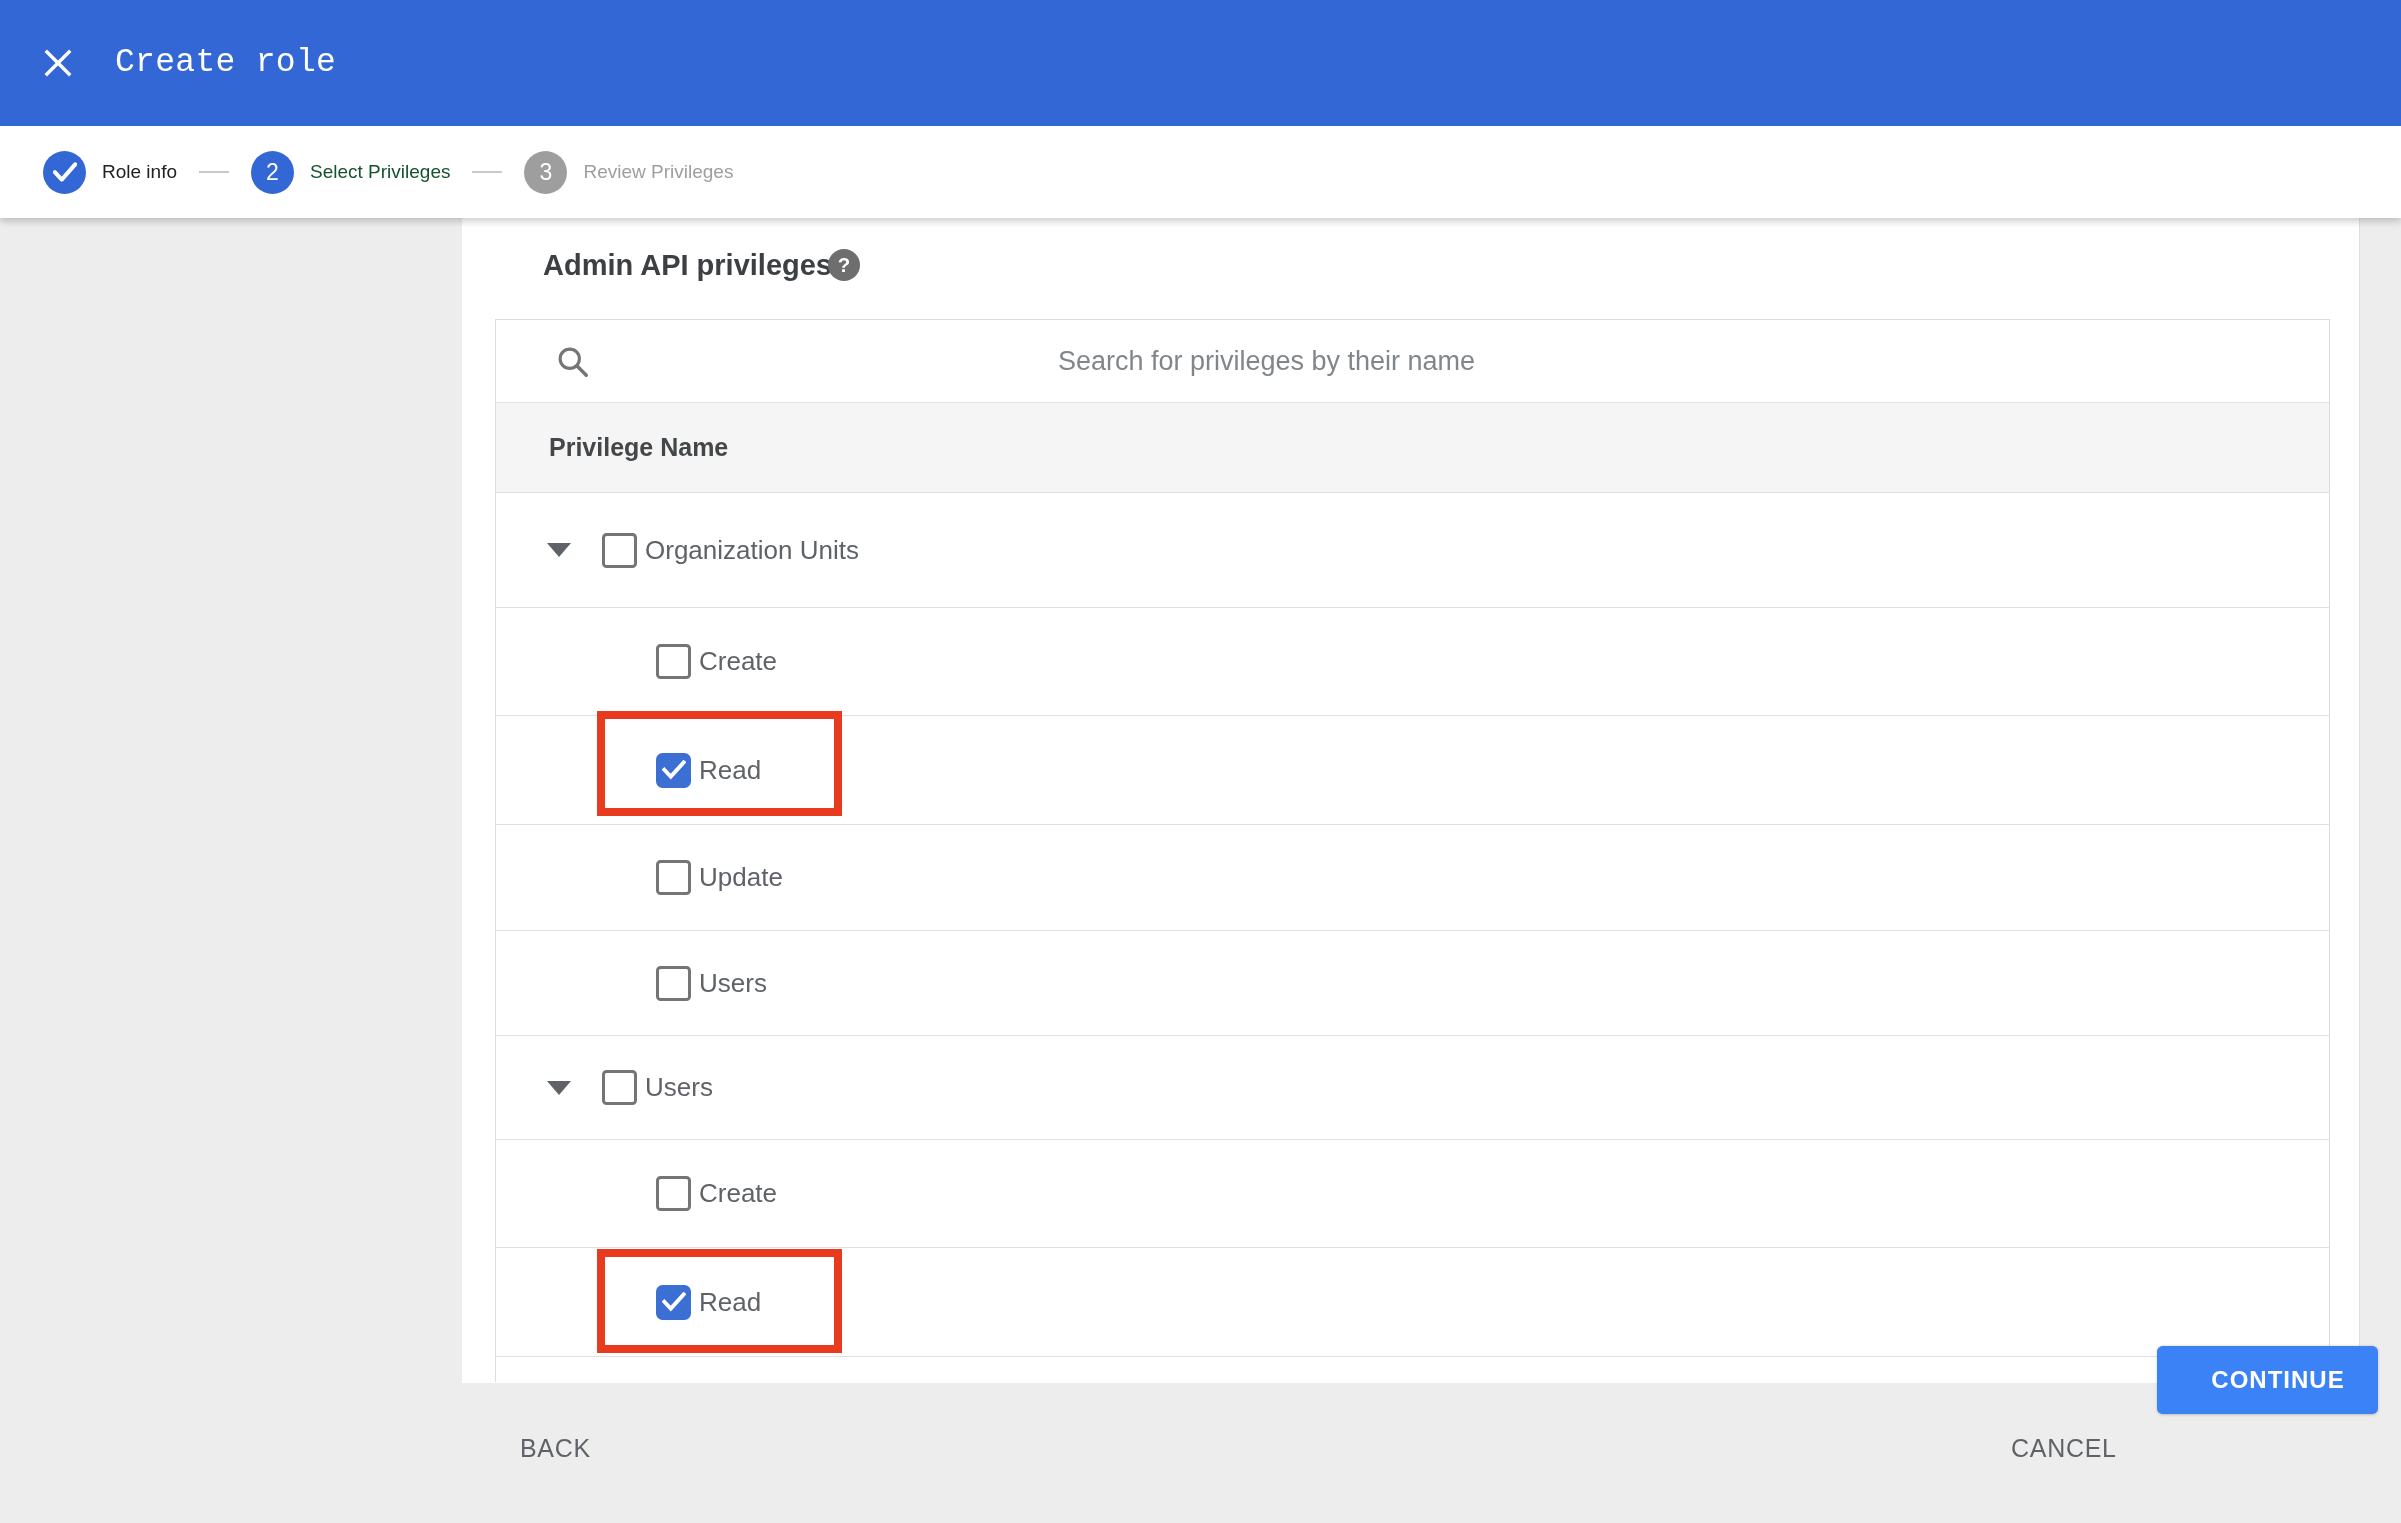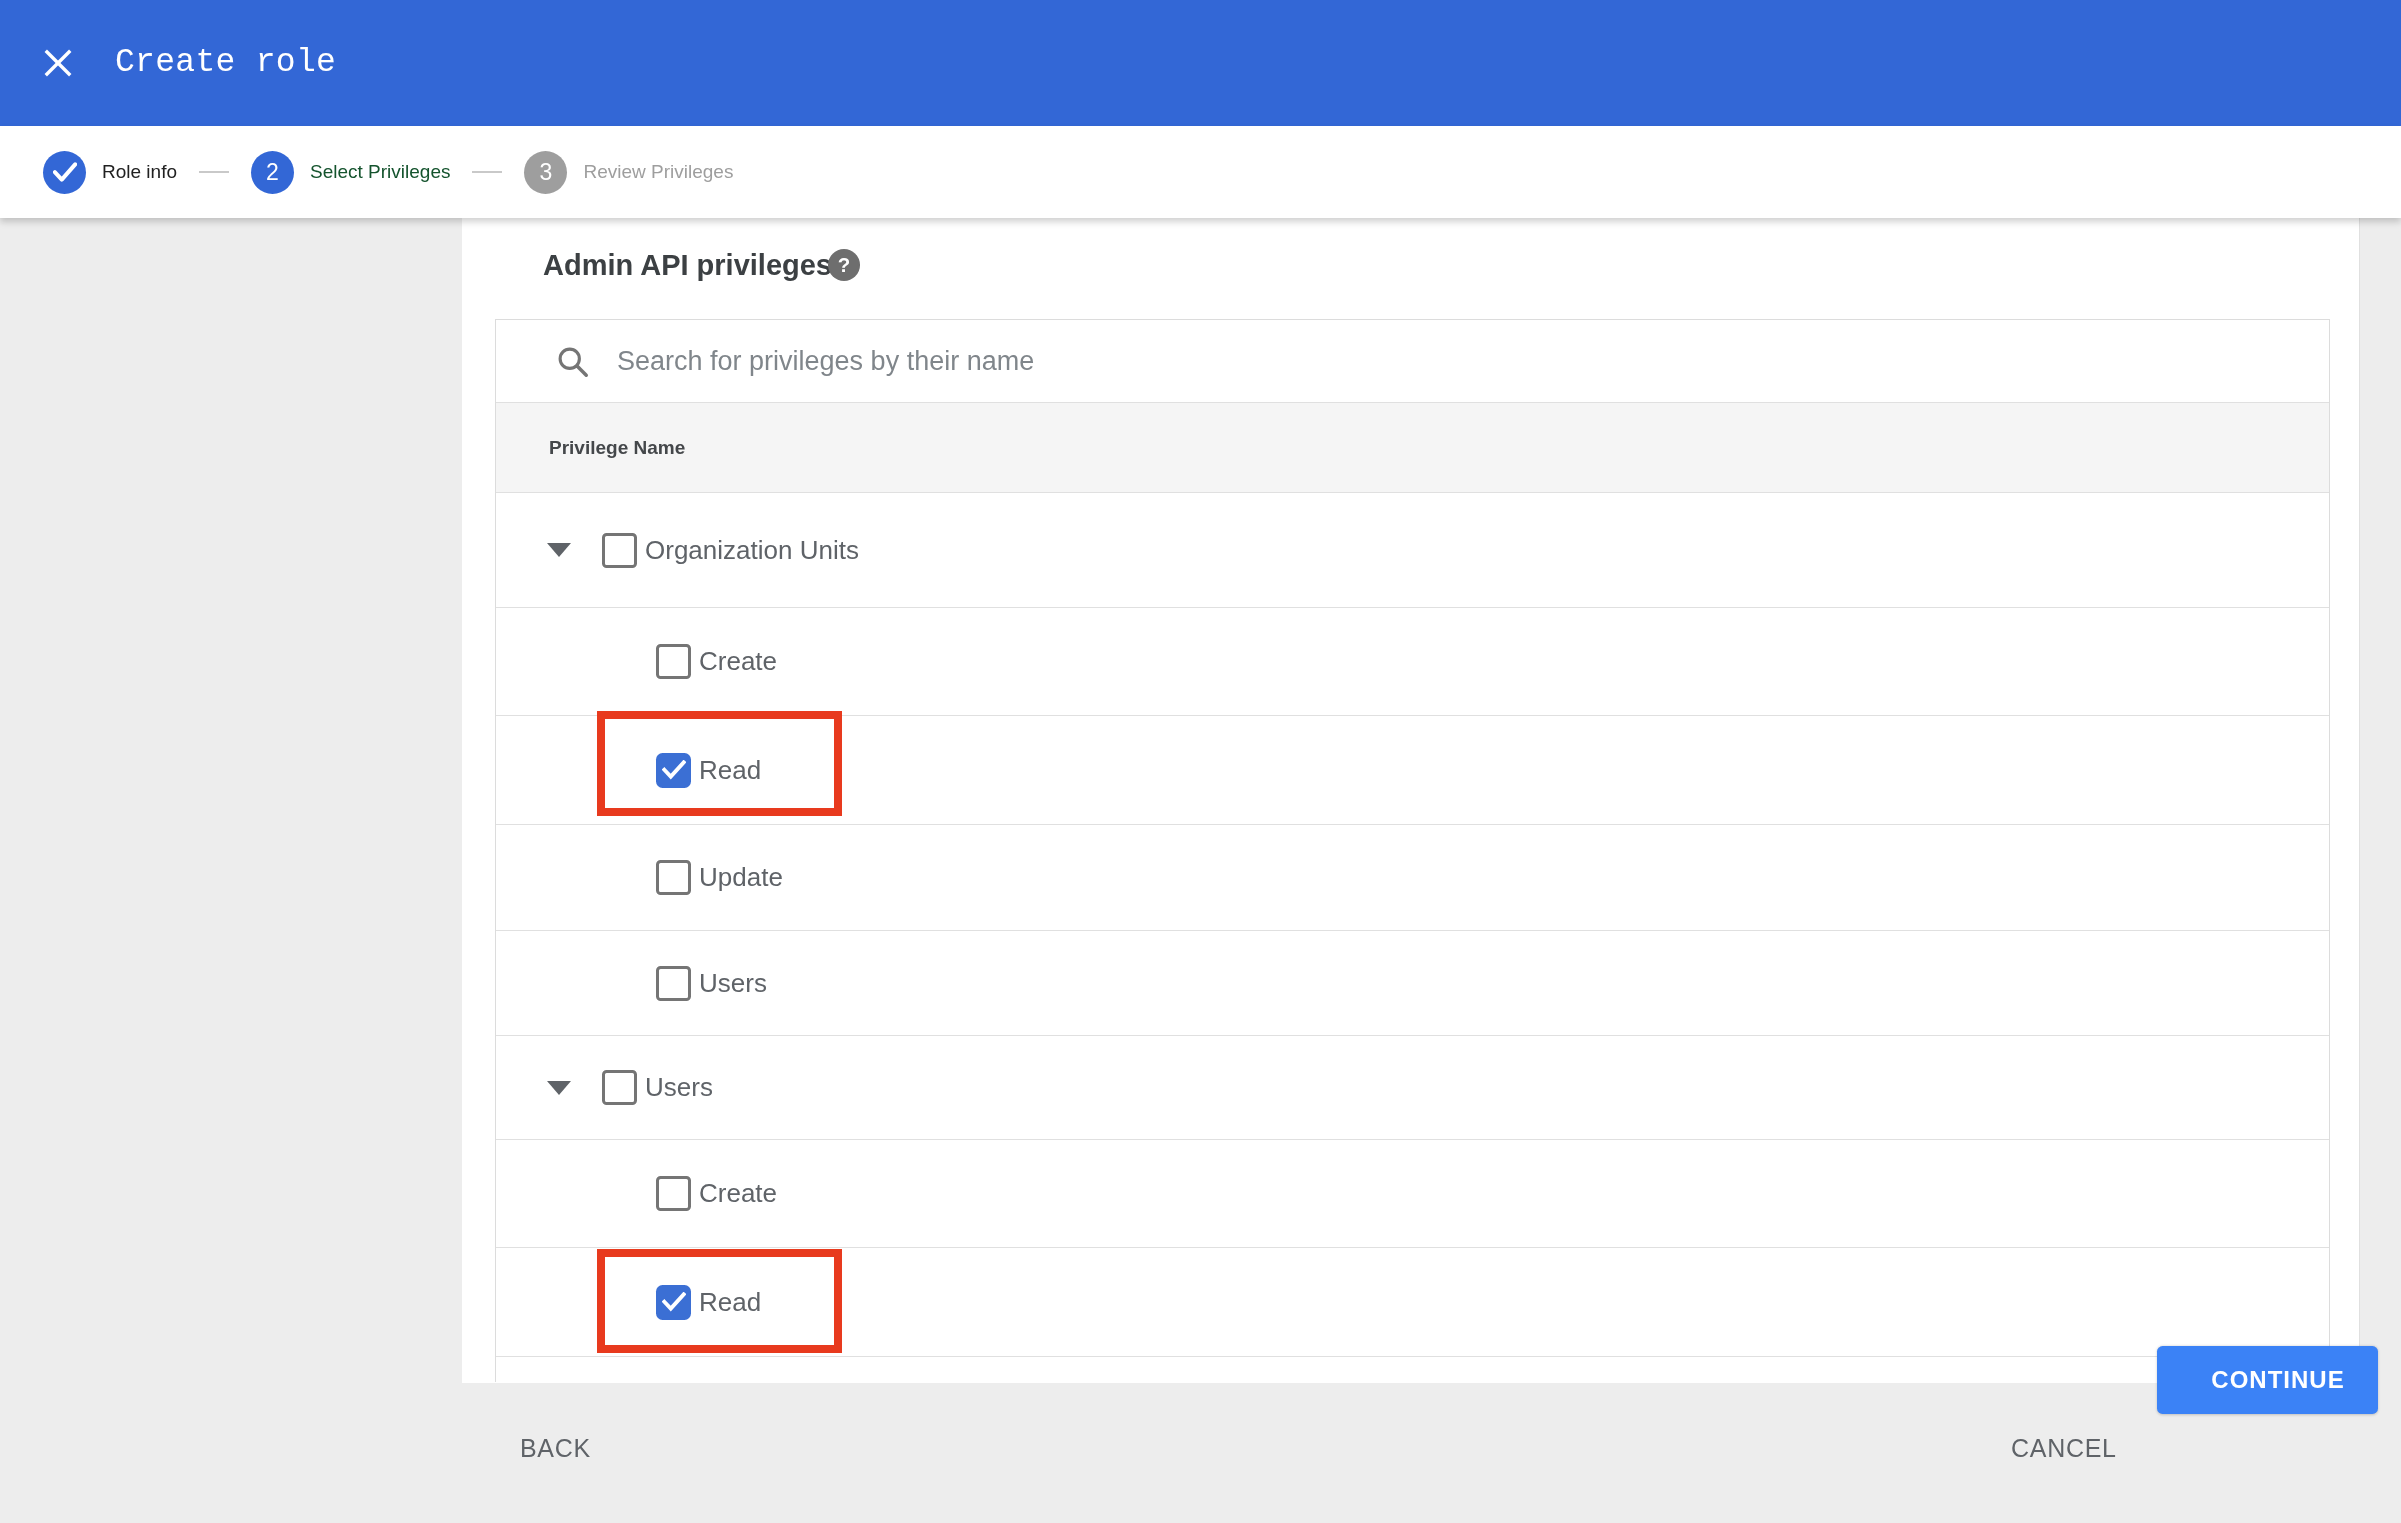--- a/index.html
+++ b/index.html
@@ -59,29 +59,29 @@
     position:absolute;left:495px;top:319px;width:1835px;height:1063px;
     border:0.9px solid #dcdcdc;border-bottom:none;box-sizing:border-box;
     display:flex;flex-direction:column;background:#fff;
   }
   .search-row{
     height:82px;flex:0 0 auto;display:flex;align-items:center;
     padding-left:60px;box-sizing:border-box;
   }
   .search-input{
     border:none;outline:none;margin-left:26px;font-size:27px;color:#4c1d95;
-    font-family:"Liberation Sans","DejaVu Sans",sans-serif;width:1299px;background:transparent;
+    font-family:"Liberation Sans","DejaVu Sans",sans-serif;width:1299px;background:transparent;text-align:center;
   }
   .search-input::placeholder{color:#80868b;opacity:1;}
   .theader-row{
     height:91px;flex:0 0 auto;background:#f5f5f5;
     border-top:0.9px solid #e0e0e0;border-bottom:0.9px solid #e0e0e0;
     display:flex;align-items:center;padding-left:53px;box-sizing:border-box;
   }
-  .theader-label{font-size:19px;font-weight:700;color:#44474a;}
+  .theader-label{font-size:25px;font-weight:700;color:#44474a;}
   .prow{
     flex:0 0 auto;display:flex;align-items:center;border-bottom:0.9px solid #e0e0e0;
     box-sizing:border-box;background:#fff;
   }
   .prow.lvl0{padding-left:51px;}
   .prow.lvl1{padding-left:160px;}
   .tri{
     width:0;height:0;border-left:12px solid transparent;border-right:12px solid transparent;
     border-top:14px solid #5f6368;margin-right:31px;flex:0 0 auto;cursor:pointer;
   }

